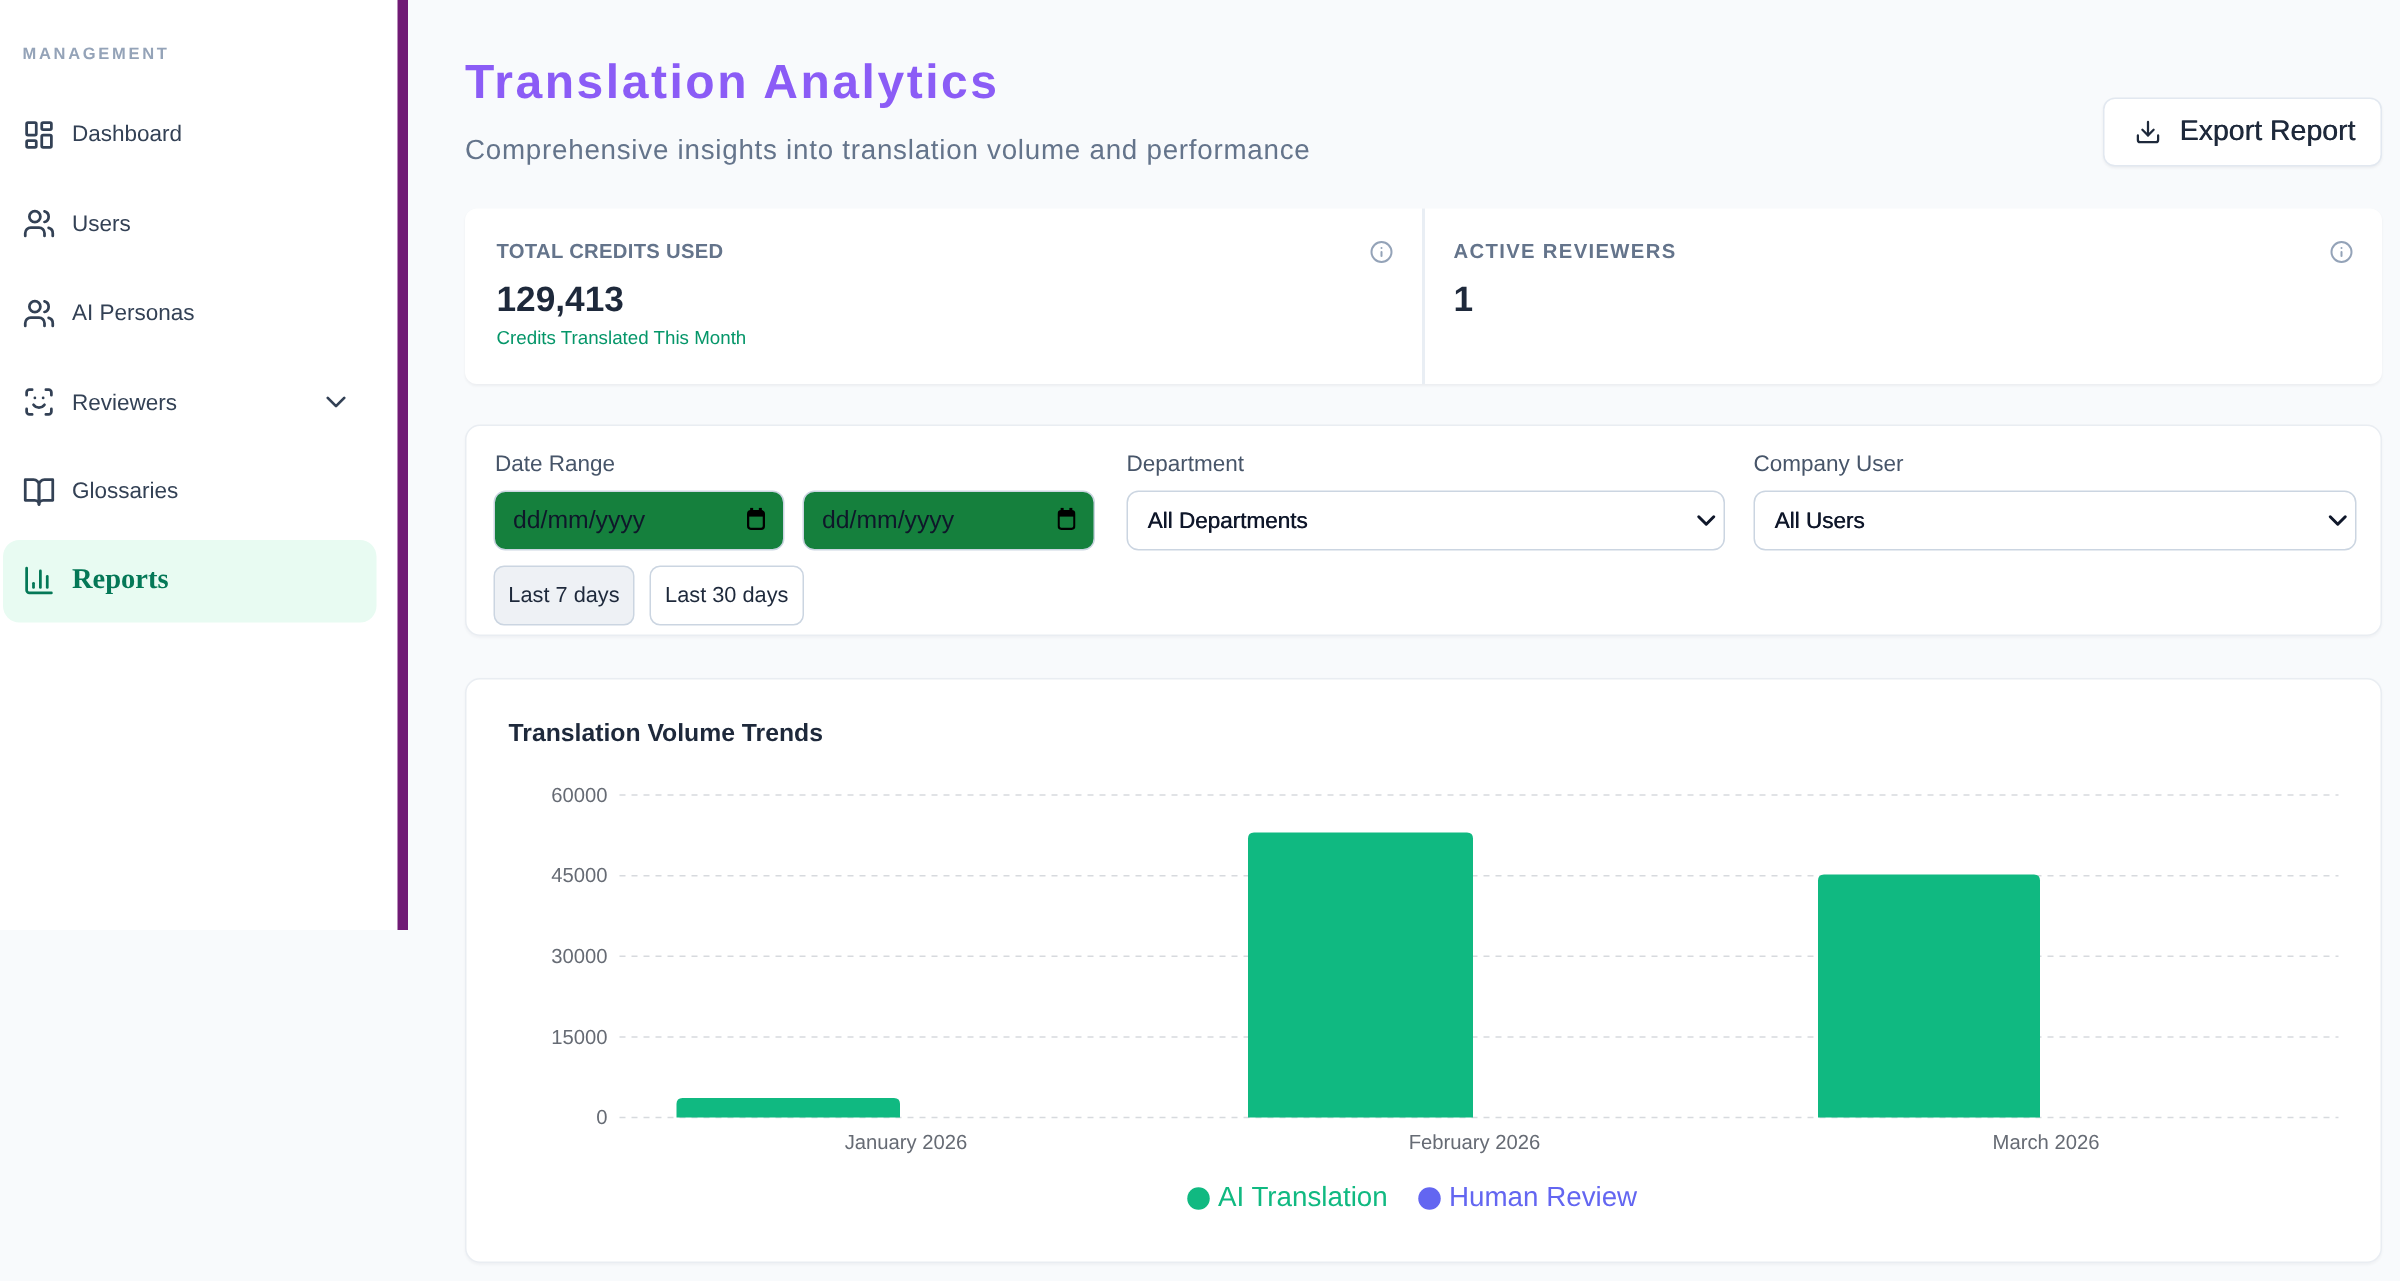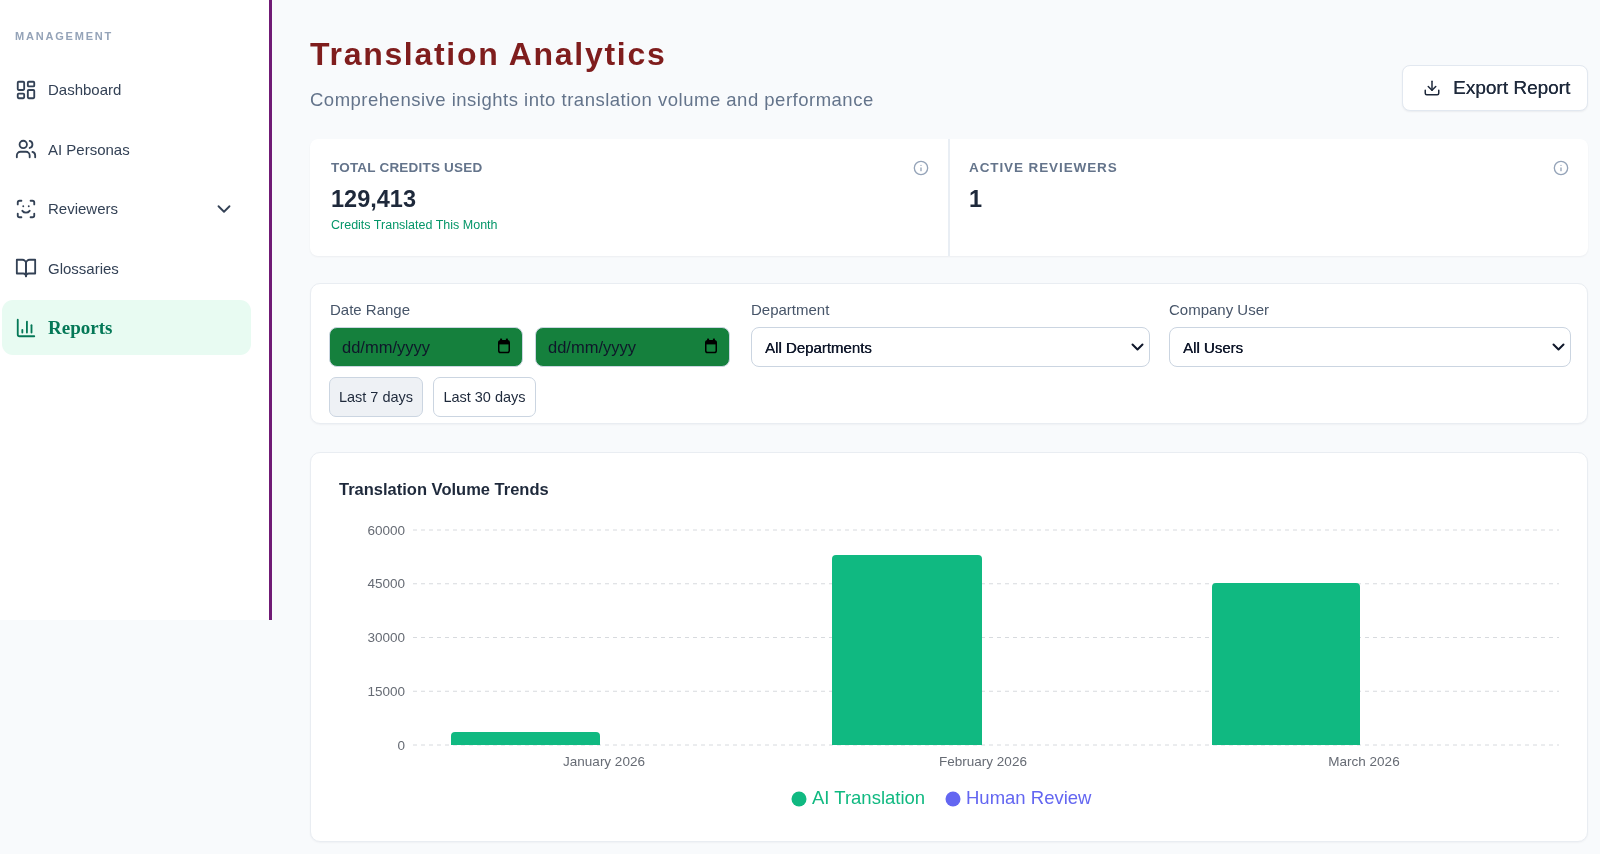--- a/index.html
+++ b/index.html
@@ -1,31 +1,31 @@
 <!DOCTYPE html>
 <html><head>
 <meta charset="utf-8">
 <style>
 * { margin:0; padding:0; box-sizing:border-box; }
 html,body { width:1600px; height:854px; overflow:hidden; }
 body { font-family:"Liberation Sans", sans-serif; background:#f8fafc; position:relative; }
 .abs { position:absolute; }
 
 
-#sidebar { position:absolute; left:0; top:0; width:272px; height:620px; background:#ffffff; border-right:3px solid #701a75; }
+#sidebar { position:absolute; left:0; top:0; width:272px; height:620px; background:#ffffff; border-right:7px solid #701a75; }
 #mgmt { position:absolute; left:15px; top:30px; font-size:11px; font-weight:700; letter-spacing:1.8px; color:#94a3b8; }
 .nav { position:absolute; left:2px; top:62px; width:249px; }
 .nav-item { height:55px; margin-bottom:4.5px; display:flex; align-items:center; padding-left:13px; border-radius:11px; color:#334155; font-size:15px; }
 .nav-item svg { width:22px; height:22px; flex:0 0 22px; }
 .nav-item .lbl { margin-left:11px; }
 .nav-item.active { background:#e8fbf2; color:#047857; font-weight:600; font-size:19px;font-family:Liberation Serif, serif; }
 .nav-item .chev { margin-left:auto; margin-right:16px; }
 
 
-#title { position:absolute; left:310px; top:36px; font-size:32px; font-weight:700; color:#7f1d1d; letter-spacing:1.7px;}
+#title { position:absolute; left:310px; top:36px; font-size:32px; font-weight:700; color:#8b5cf6; letter-spacing:1.7px;}
 #subtitle { position:absolute; left:310px; top:89px; font-size:18.5px; letter-spacing:0.5px; color:#64748b; }
 #exportBtn { position:absolute; left:1402px; top:65px; width:186px; height:46px; background:#fff; border:1px solid #e2e8f0; border-radius:8px; box-shadow:0 1px 2px rgba(16,24,40,.06); display:flex; align-items:center; padding-left:20px; font-size:19px; font-weight:500; color:#1e293b; text-shadow:0.3px 0 0 #1e293b; }
 #exportBtn svg { margin-right:12px; }
 
 
 #stats { position:absolute; left:310px; top:139px; width:1278px; height:117px; background:#fff; border-radius:8px; box-shadow:0 1px 2px rgba(16,24,40,.05); }
 #statDivider { position:absolute; left:638px; top:0; width:2px; height:117px; background:#e9eef4; }
 .stat-label { font-size:13.5px; font-weight:700; letter-spacing:0.2px; color:#64748b; }
 .stat-value { font-size:23.5px; font-weight:700; color:#1e293b; }
 .stat-sub { font-size:12.5px; color:#059669; }
@@ -51,20 +51,29 @@
   <div id="mgmt">MANAGEMENT</div>
   <div class="nav">
     <div class="nav-item">
         <svg viewBox="0 0 24 24" fill="none" stroke="#334155" stroke-width="2" stroke-linecap="round" stroke-linejoin="round">
           <rect x="3" y="3" width="7" height="9" rx="1"></rect>
           <rect x="14" y="3" width="7" height="5" rx="1"></rect>
           <rect x="14" y="12" width="7" height="9" rx="1"></rect>
           <rect x="3" y="16" width="7" height="5" rx="1"></rect>
         </svg>
         <span class="lbl">Dashboard</span>
+      </div>
+    <div class="nav-item">
+        <svg viewBox="0 0 24 24" fill="none" stroke="#334155" stroke-width="2" stroke-linecap="round" stroke-linejoin="round">
+          <path d="M16 21v-2a4 4 0 0 0-4-4H6a4 4 0 0 0-4 4v2"></path>
+          <circle cx="9" cy="7" r="4"></circle>
+          <path d="M22 21v-2a4 4 0 0 0-3-3.87"></path>
+          <path d="M16 3.13a4 4 0 0 1 0 7.75"></path>
+        </svg>
+        <span class="lbl">Users</span>
       </div>
     <div class="nav-item">
         <svg viewBox="0 0 24 24" fill="none" stroke="#334155" stroke-width="2" stroke-linecap="round" stroke-linejoin="round">
           <path d="M16 21v-2a4 4 0 0 0-4-4H6a4 4 0 0 0-4 4v2"></path>
           <circle cx="9" cy="7" r="4"></circle>
           <path d="M22 21v-2a4 4 0 0 0-3-3.87"></path>
           <path d="M16 3.13a4 4 0 0 1 0 7.75"></path>
         </svg>
         <span class="lbl">AI Personas</span>
       </div>

